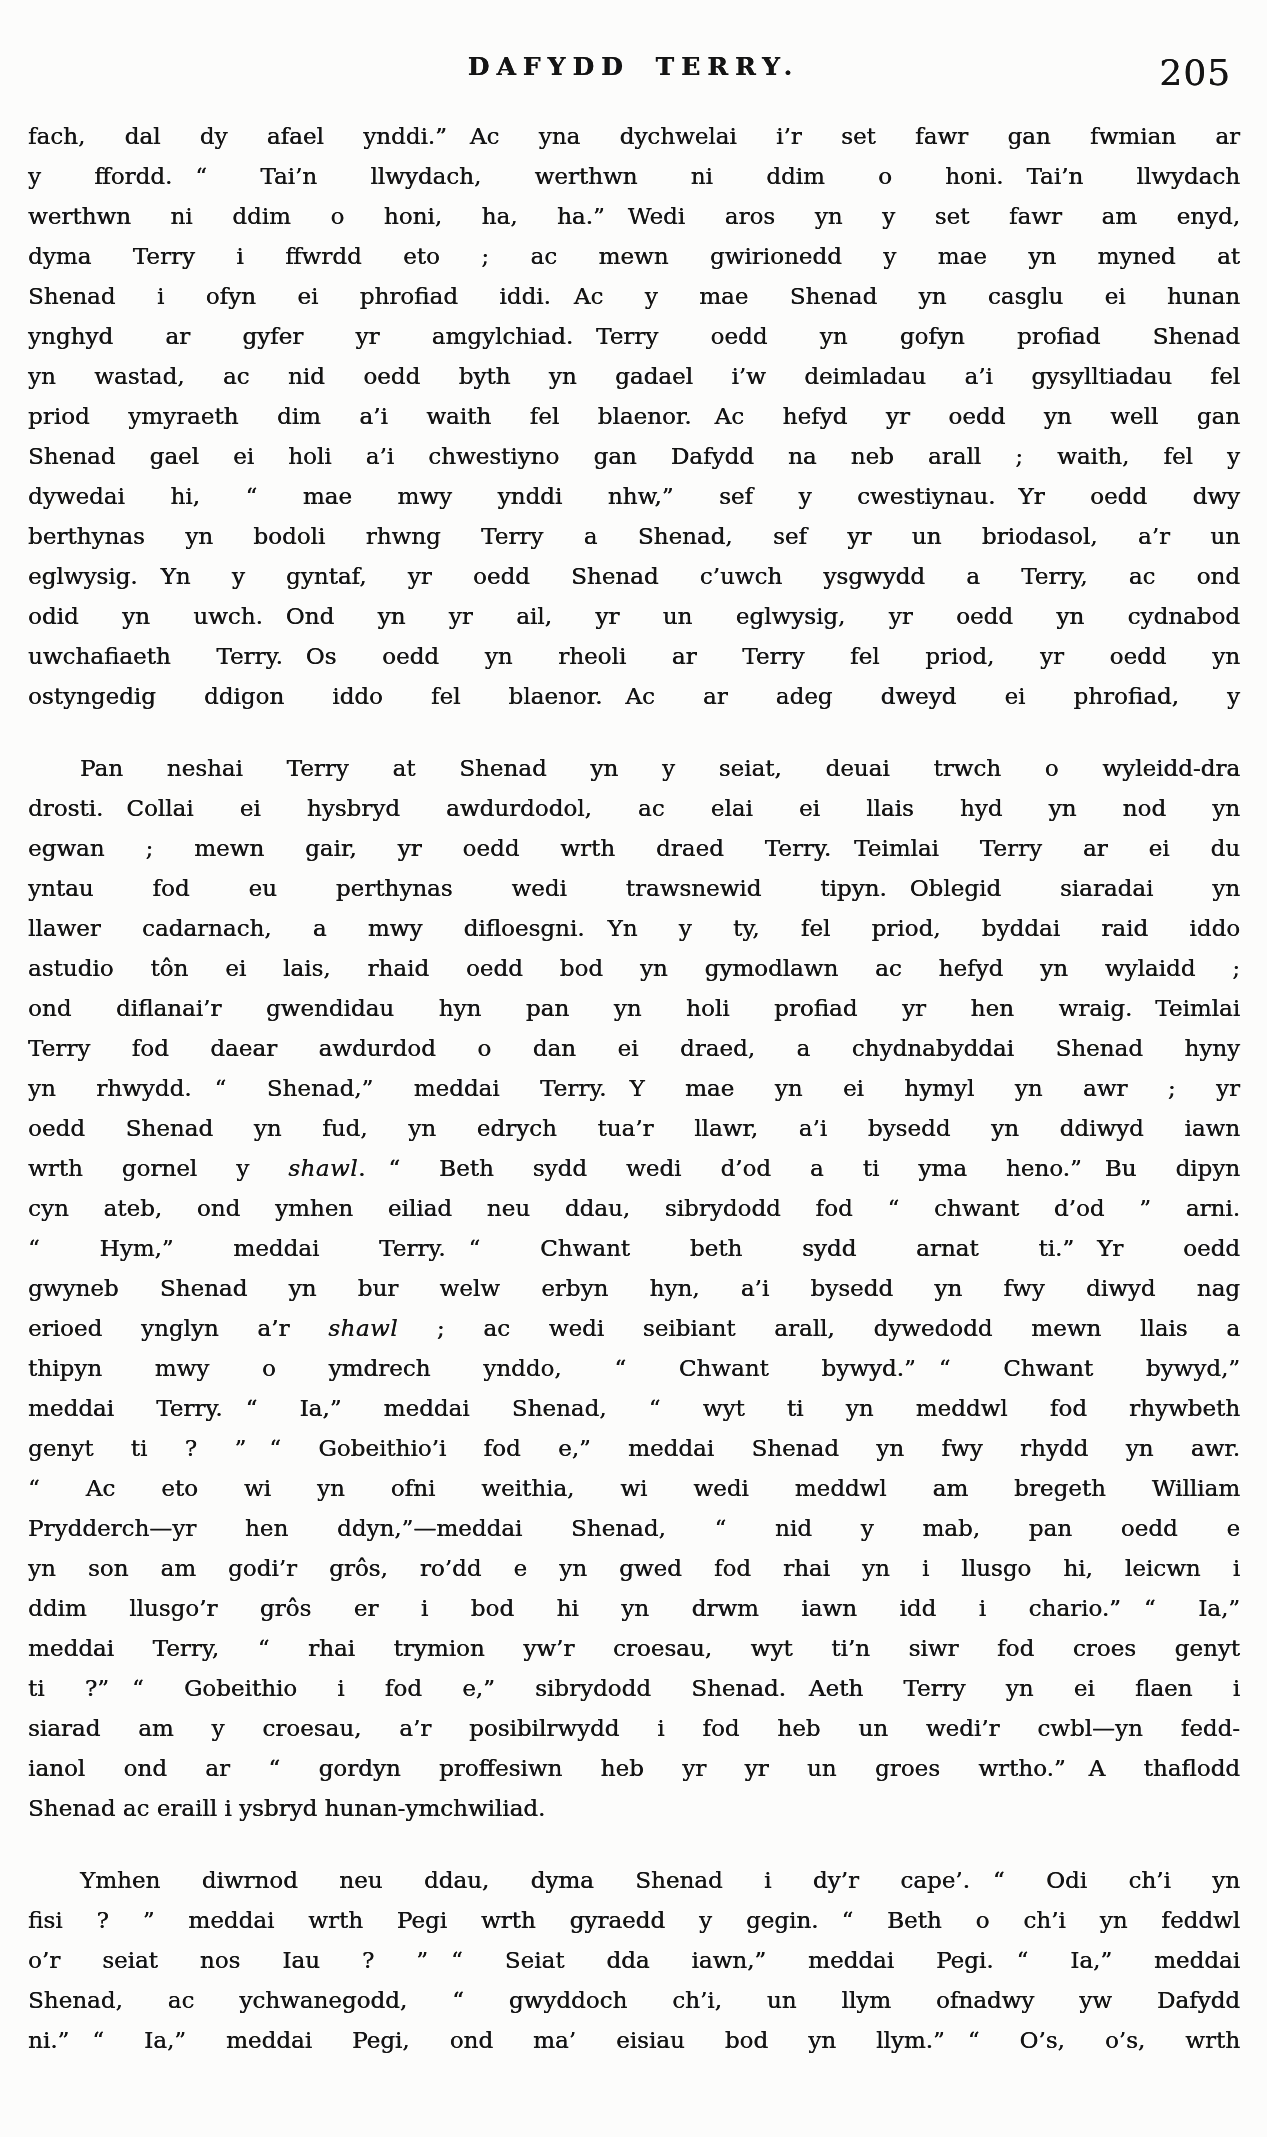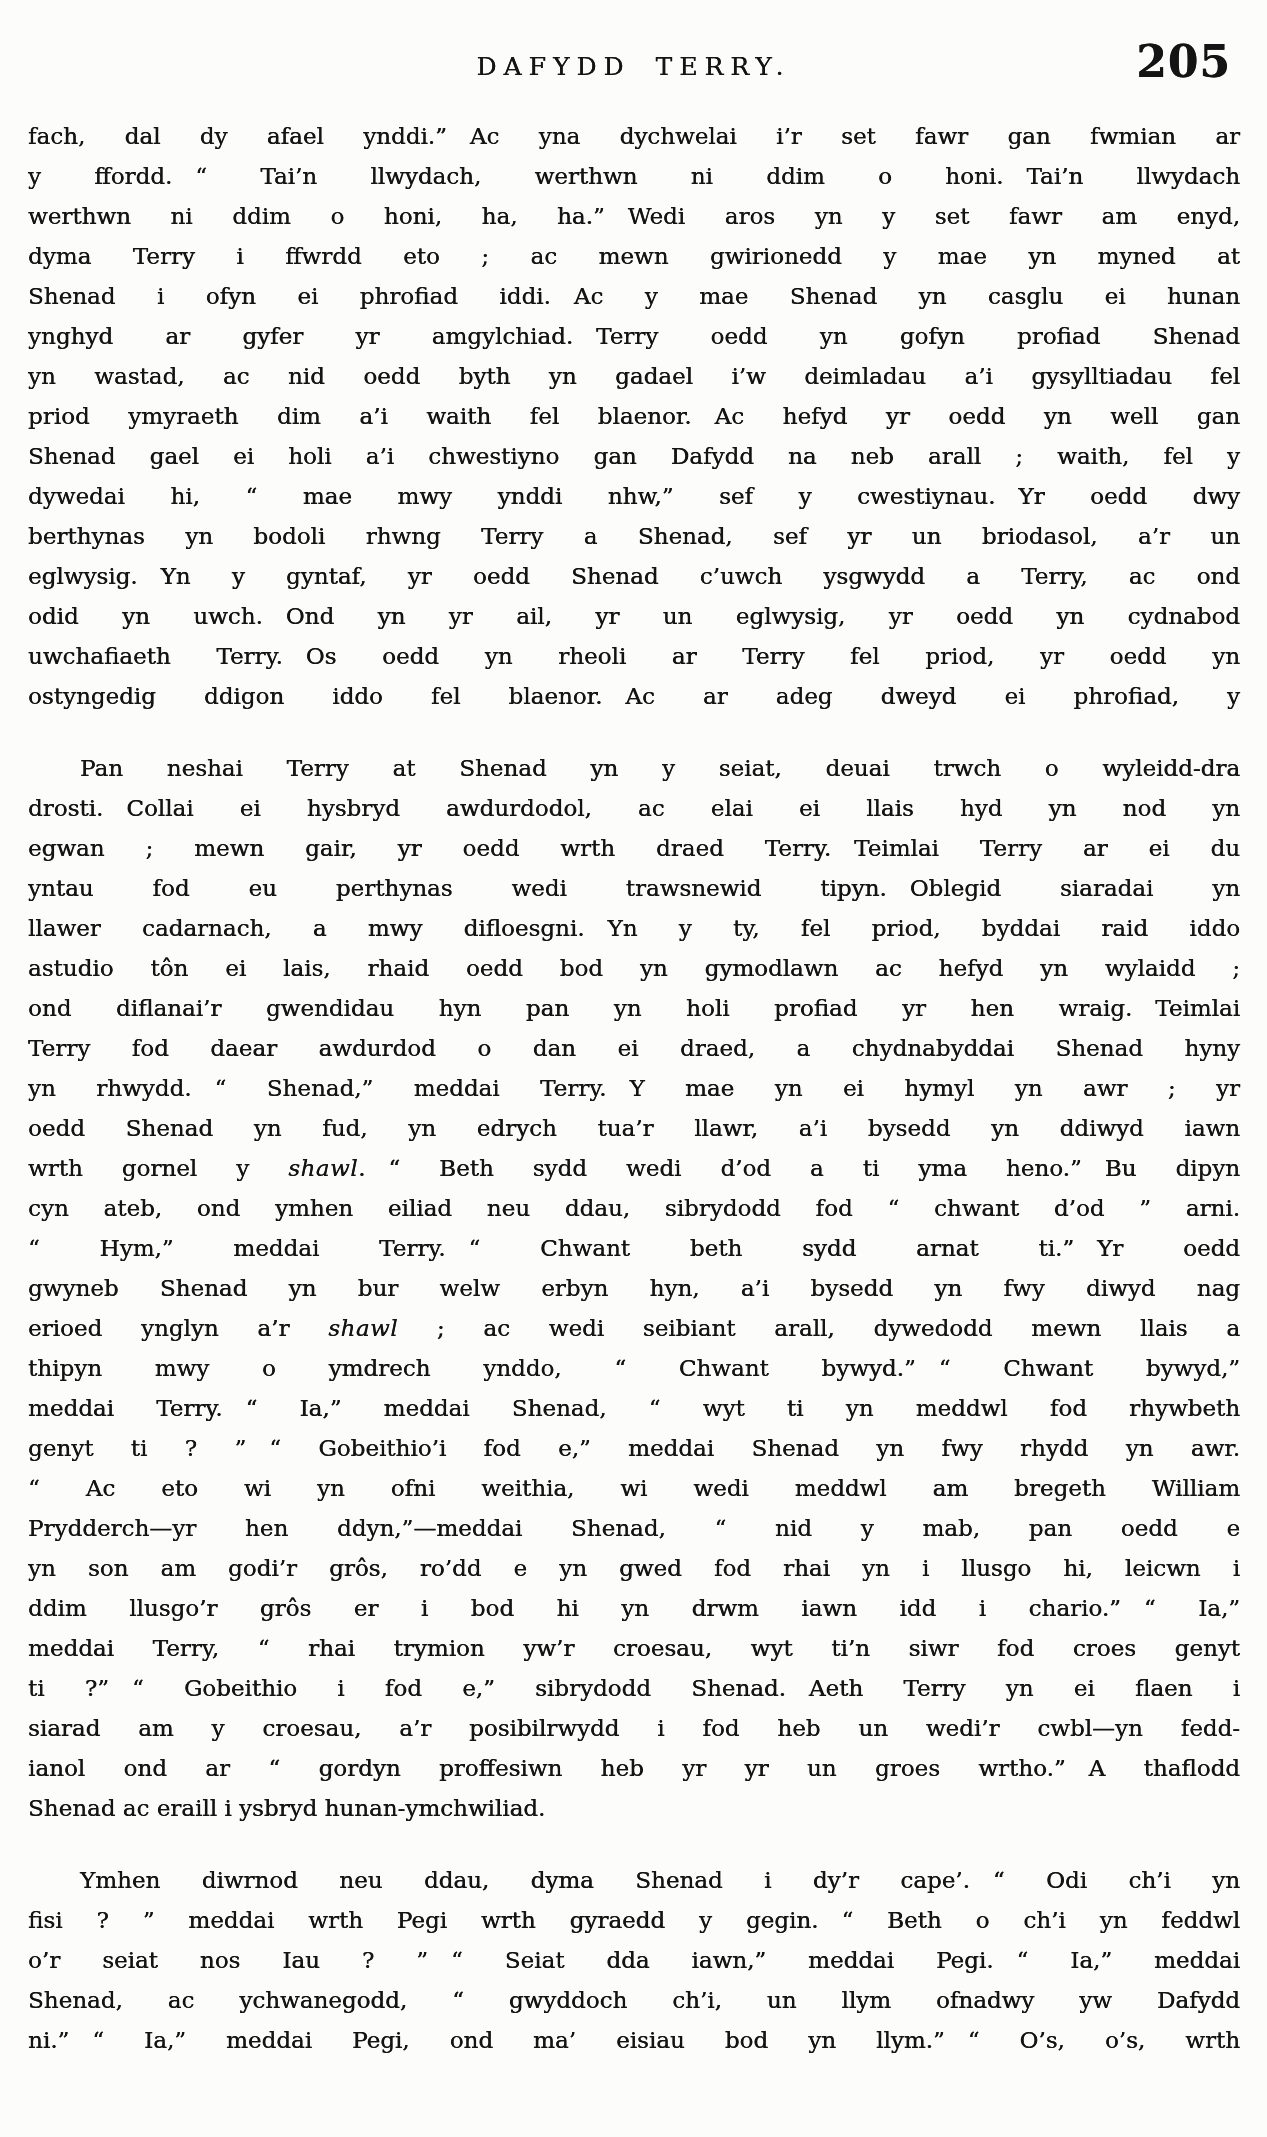--- a/index.html
+++ b/index.html
@@ -15,32 +15,32 @@
     font-family: "DejaVu Serif", "Liberation Serif", serif;
     color: #141414;
     overflow: hidden;
   }
   .running-title {
     position: absolute;
     top: 52px;
     left: 50%;
     transform: translateX(-50%);
     font-size: 25px;
-    font-weight: normal;
+    font-weight: bold;
     letter-spacing: 7px;
     word-spacing: 10px;
     white-space: nowrap;
     text-shadow: 0.3px 0 0 currentColor;
   }
   .page-number {
     position: absolute;
-    top: 36px;
+    top: 52px;
     right: 36px;
-    font-size: 44px;
-    font-weight: bold;
+    font-size: 36px;
+    font-weight: normal;
     letter-spacing: 1px;
     text-shadow: 0.3px 0 0 currentColor;
   }
   .body-text {
     position: absolute;
     top: 116px;
     left: 28px;
     right: 27px;
   }
   .line {

